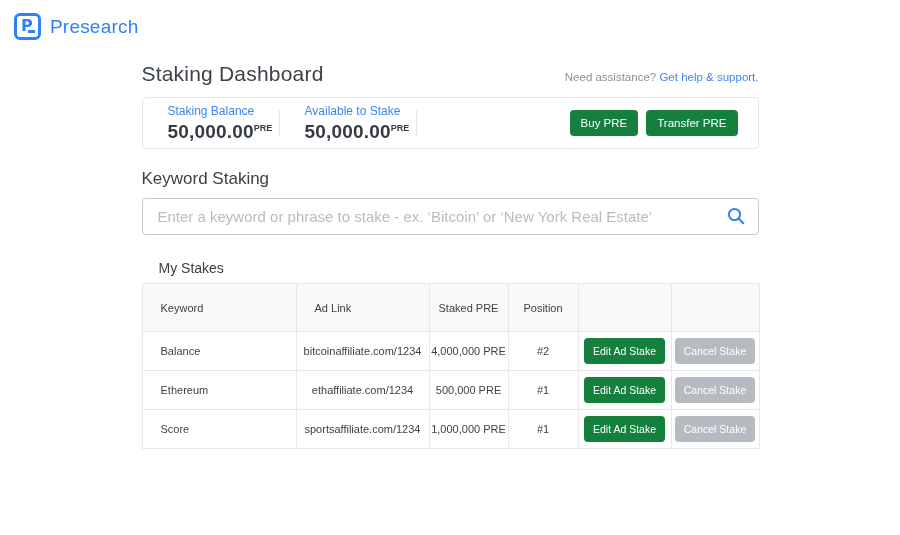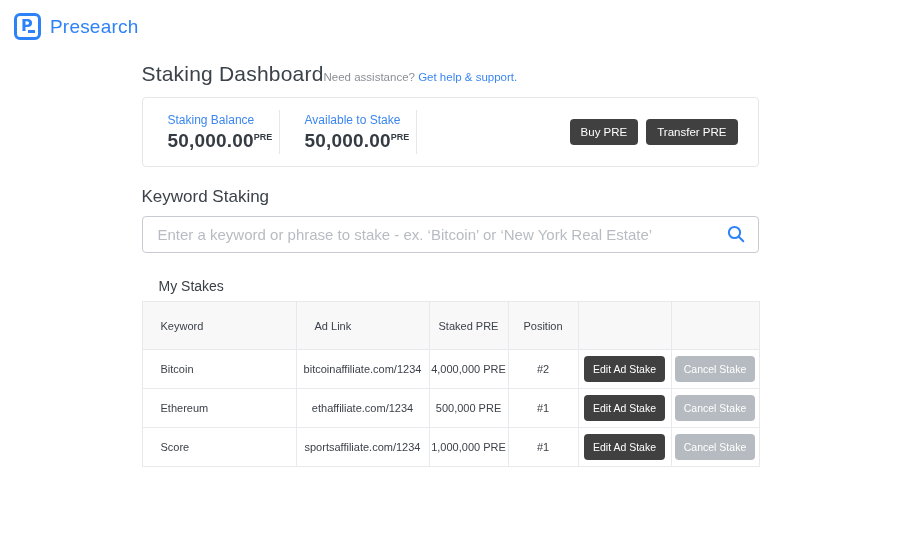--- a/index.html
+++ b/index.html
@@ -13,38 +13,38 @@
     position:relative; background:#fff; }
   .brand-icon .p { position:absolute; left:4px; top:0px; font-size:16px; font-weight:800;
     color:#2e82f7; font-family:"DejaVu Sans",sans-serif; }
   .brand-icon .us { position:absolute; right:3px; bottom:4px; width:7px; height:3px;
     background:#2e82f7; }
   .brand-name { font-size:19px; color:#2e82f7; font-weight:400; letter-spacing:.2px; }
 
   
   .main { width:617px; margin:14px auto 0 auto; }
 
-  .page-head { display:flex; align-items:flex-end; }
+  .page-head { display:flex; align-items:flex-end; justify-content:space-between; }
   .page-title { font-size:21px; font-weight:500; color:#3b4249; letter-spacing:.2px; }
   .assist { font-size:11.5px; color:#8a9096; padding-bottom:3px; }
   .assist a { color:#3b86f0; text-decoration:none; cursor:pointer; }
 
   
-  .card { margin-top:11px; height:70px; border:1px solid #e4e7ea; border-radius:4px;
+  .card { margin-top:11px; height:52px; border:1px solid #e4e7ea; border-radius:4px;
     background:#fff; display:flex; align-items:stretch; }
   .stat { width:137px; padding-left:25px; margin:12px 0; border-right:1px solid #e5e7ea;
     display:flex; flex-direction:column; justify-content:center; }
   .stat-label { font-size:12px; color:#3b86f0; font-weight:500; margin-bottom:3px; }
   .stat-value { font-size:19px; font-weight:700; color:#343b42; letter-spacing:.2px; }
   .stat-value sup { font-size:9px; font-weight:700; letter-spacing:0; }
   .card-actions { margin-left:auto; align-self:center; margin-right:20px; display:flex; gap:8px; }
 
   .btn { display:inline-block; border:none; border-radius:4px; color:#fff; cursor:pointer;
     font-family:inherit; font-weight:500; }
-  .btn-blue { background:#404040; }
+  .btn-blue { background:#15803d; }
   .btn-gray { background:#b6bbc1; }
   .card-actions .btn { font-size:11.5px; padding:7px 11px; }
 
   
   .section-kw { margin-top:20px; }
   .kw-title { font-size:17px; font-weight:500; color:#3b4249; }
   .search-wrap { position:relative; margin-top:9px; }
   .search-input { width:100%; height:37px; border:1px solid #c7cbd0; border-radius:4px;
     padding:0 44px 0 15px; font-size:15px; color:#000000; font-family:inherit; outline:none; }
   .search-input::placeholder { color:#b8bcc2; }
@@ -134,21 +134,21 @@
           <th>Keyword</th>
           <th>Ad Link</th>
           <th class="c">Staked PRE</th>
           <th class="c">Position</th>
           <th></th>
           <th></th>
         </tr>
       </thead>
       <tbody>
         <tr>
-          <td>Bitcoin</td>
+          <td>Balance</td>
           <td class="c">bitcoinaffiliate.com/1234</td>
           <td class="c">4,000,000 PRE</td>
           <td class="c">#2</td>
           <td class="c"><button class="btn btn-blue">Edit Ad Stake</button></td>
           <td class="c"><button class="btn btn-gray">Cancel Stake</button></td>
         </tr>
         <tr>
           <td>Ethereum</td>
           <td class="c">ethaffiliate.com/1234</td>
           <td class="c">500,000 PRE</td>

